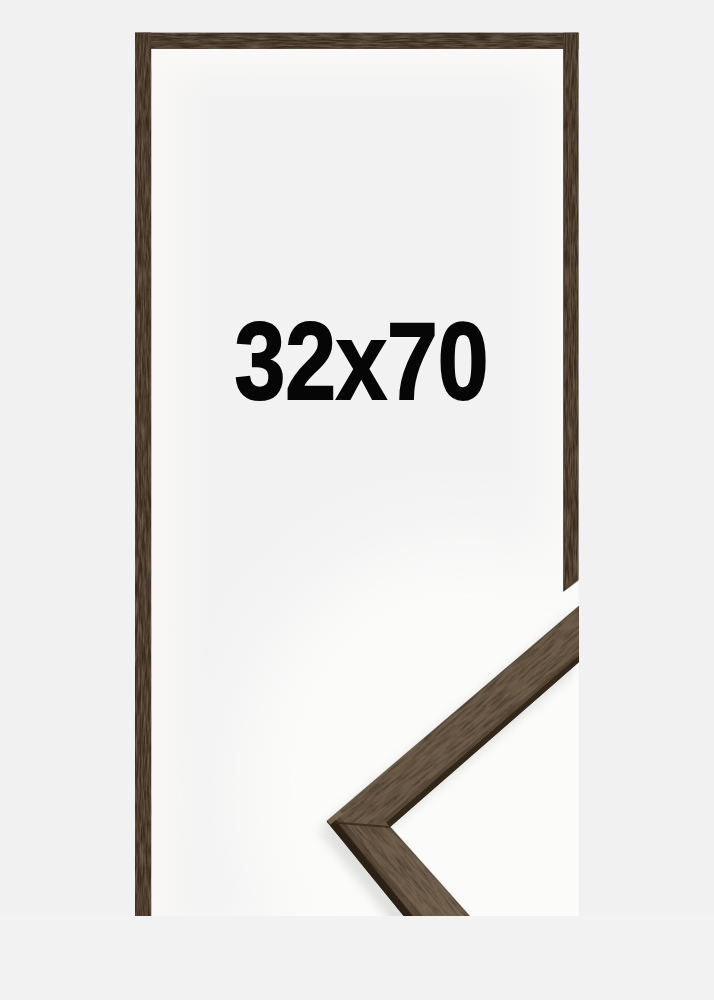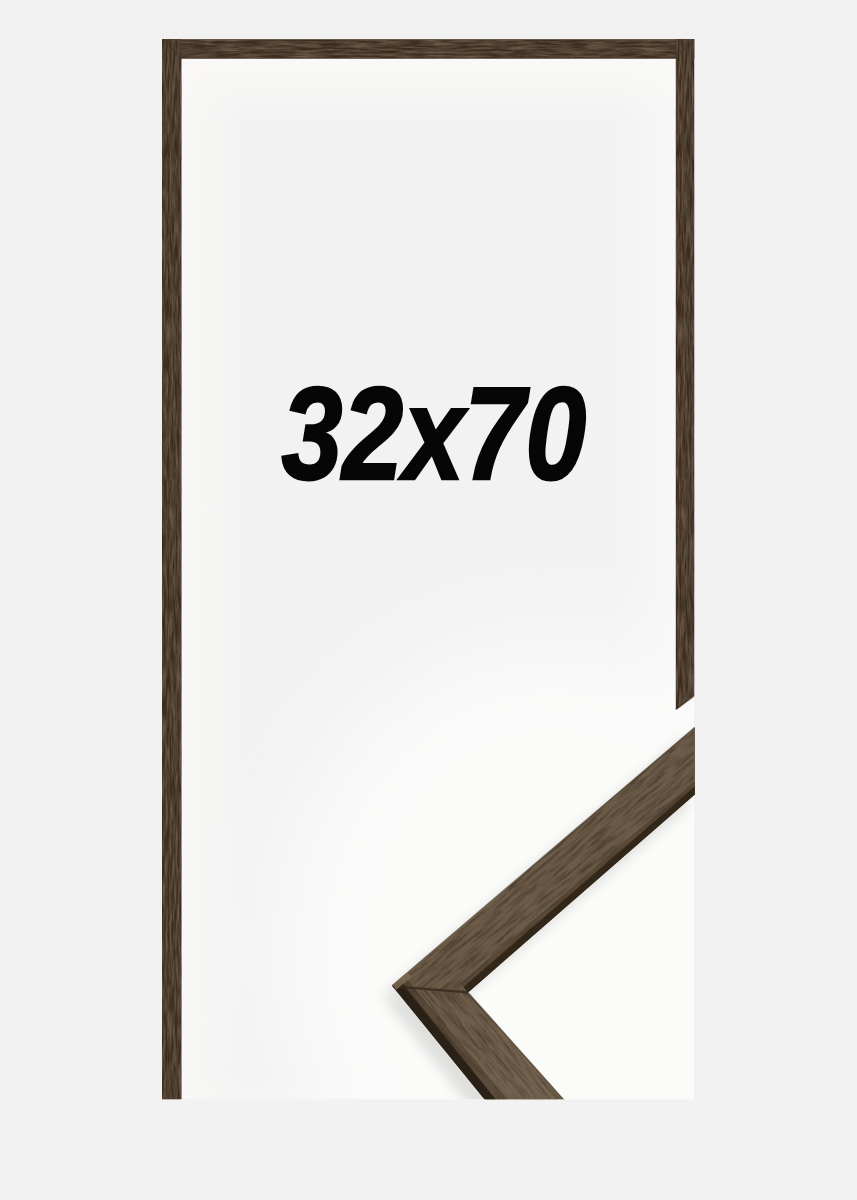--- a/index.html
+++ b/index.html
@@ -1,16 +1,16 @@
 <!DOCTYPE html>
 <html><head>
 <meta charset="utf-8">
 <style>
   html,body{margin:0;padding:0;background:#f2f2f3;}
-  .stage{position:relative;width:714px;height:916px;overflow:hidden;font-family:"Liberation Sans",sans-serif;font-style:italic;}
+  .stage{position:relative;width:714px;height:916px;overflow:hidden;font-family:"Liberation Sans",sans-serif;}
   svg{display:block}
 </style>
 </head>
 <body>
 <div class="stage">
 <svg width="714" height="1000" viewBox="0 0 714 1000" xmlns="http://www.w3.org/2000/svg">
 <defs>
   <filter id="wfH" x="-5%" y="-20%" width="110%" height="140%">
     <feTurbulence type="fractalNoise" baseFrequency="0.05 0.55" numOctaves="4" seed="11" result="n1"></feTurbulence>
     <feColorMatrix in="n1" type="matrix" values="0 0 0 0 0.37  0 0 0 0 0.295  0 0 0 0 0.215  0.62 0 0 0 -0.62" result="lt"></feColorMatrix>

